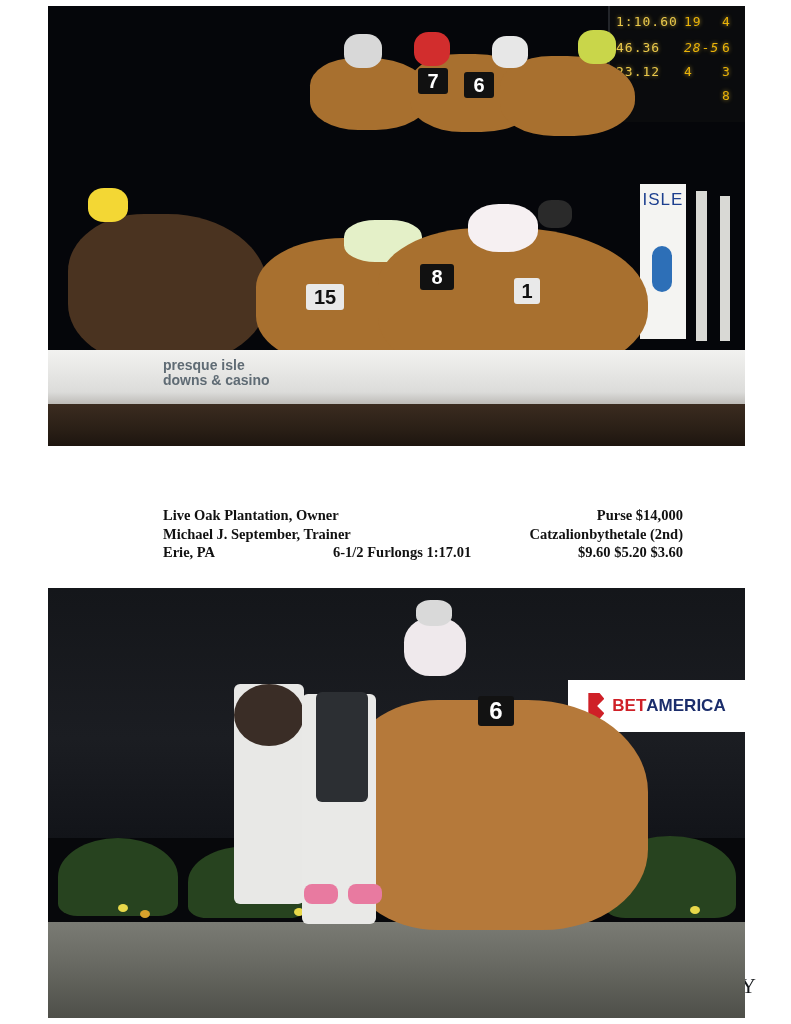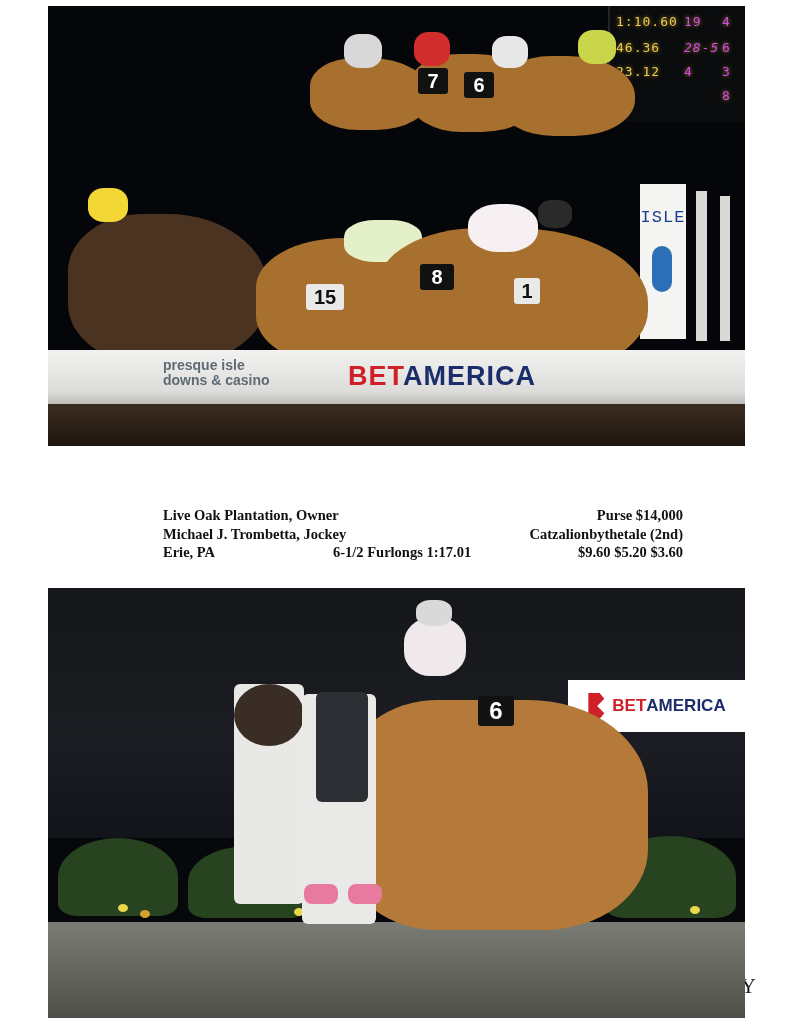--- a/index.html
+++ b/index.html
@@ -54,21 +54,21 @@
   }
   .board .bd-row {
     position: absolute;
     font-family: "DejaVu Sans Mono", monospace;
     color: #e9c84b;
     font-size: 13px;
     letter-spacing: 1px;
     text-shadow: 0 0 4px rgba(240,200,60,.7);
   }
   .board .bd-col2 {
-    color: #d946ef;
+    color: #eab308;
   }
   .betamerica {
     position: absolute;
     left: 300px;
     top: 355px;
     font-family: "Liberation Sans", sans-serif;
     font-weight: bold;
     font-size: 27px;
     letter-spacing: 1px;
     color: #1b2d6b;
@@ -85,26 +85,26 @@
     font-weight: bold;
   }
   .isle-sign {
     position: absolute;
     left: 592px;
     top: 178px;
     width: 46px;
     height: 155px;
     background: #f4f4f2;
     color: #1c3f8f;
-    font-family: Liberation Mono, monospace;
+    font-family: Liberation Sans, sans-serif;
     font-size: 17px;
     text-align: center;
     letter-spacing: 1px;
     line-height: 24px;
-    padding-top: 22px;
+    padding-top: 4px;
     box-sizing: border-box;
   }
   .isle-sign .bluebar {
     position: absolute;
     left: 12px;
     top: 62px;
     width: 20px;
     height: 46px;
     background: #2d6fb7;
     border-radius: 10px;
@@ -351,37 +351,34 @@
     <div class="saddle-num" style="left:372px; top:258px; width:34px;">8</div>
     <div class="saddle-num white" style="left:466px; top:272px; width:26px;">1</div>
     <div class="silk" style="left:420px; top:198px; width:70px; height:48px; background:#f6f0f2; border-radius:44%;"></div>
     <div class="silk" style="left:490px; top:194px; width:34px; height:28px; background:#2a2a2a;"></div>
 
     <div class="rail-white"></div>
     <div class="pid-logo-photo">
       <div>presque isle</div>
       <div>downs &amp; casino</div>
     </div>
-    <div class="betamerica">
-      <span class="red">BET</span><span>AMERICA</span>
-    </div>
 
     <div class="track-dirt"></div>
   </div>
 
   <div class="center-block">
 
 
     <div class="info">
       <div class="row">
         <span class="c-left">Live Oak Plantation, Owner</span>
         <span class="c-right">Purse $14,000</span>
       </div>
       <div class="row">
-        <span class="c-left">Michael J. Trombetta, Jockey</span>
+        <span class="c-left">Michael J. September, Trainer</span>
         <span class="c-right">Catzalionbythetale (2nd)</span>
       </div>
       <div class="row">
         <span class="c-left">Erie, PA</span>
         <span class="c-mid">6-1/2 Furlongs  1:17.01</span>
         <span class="c-right">$9.60 $5.20 $3.60</span>
       </div>
     </div>
 
     <div class="pid-logo">

